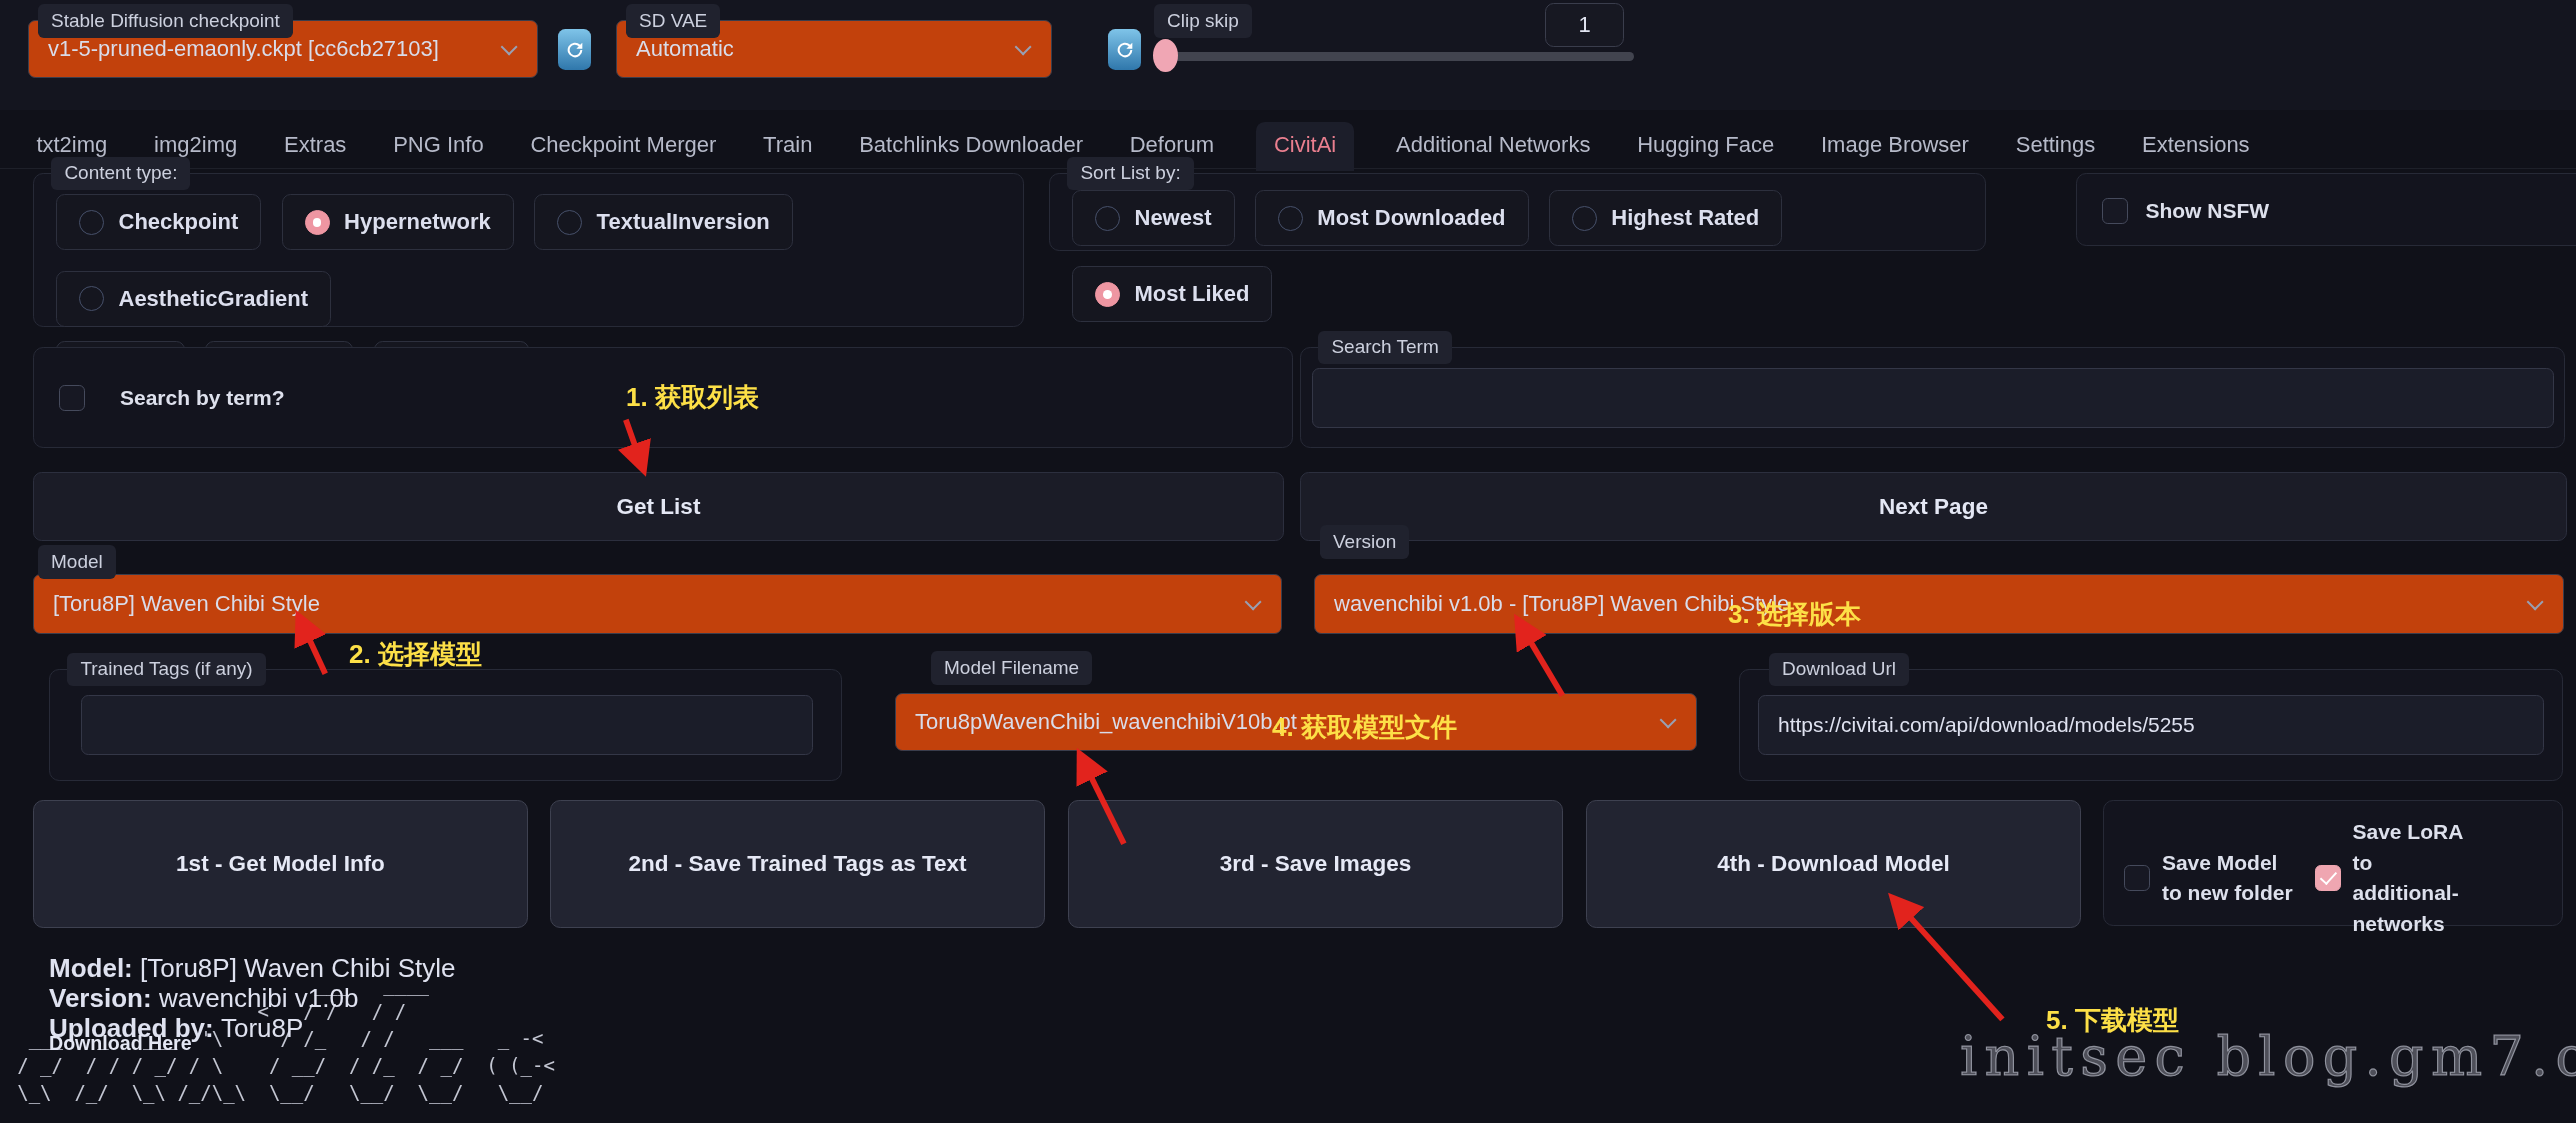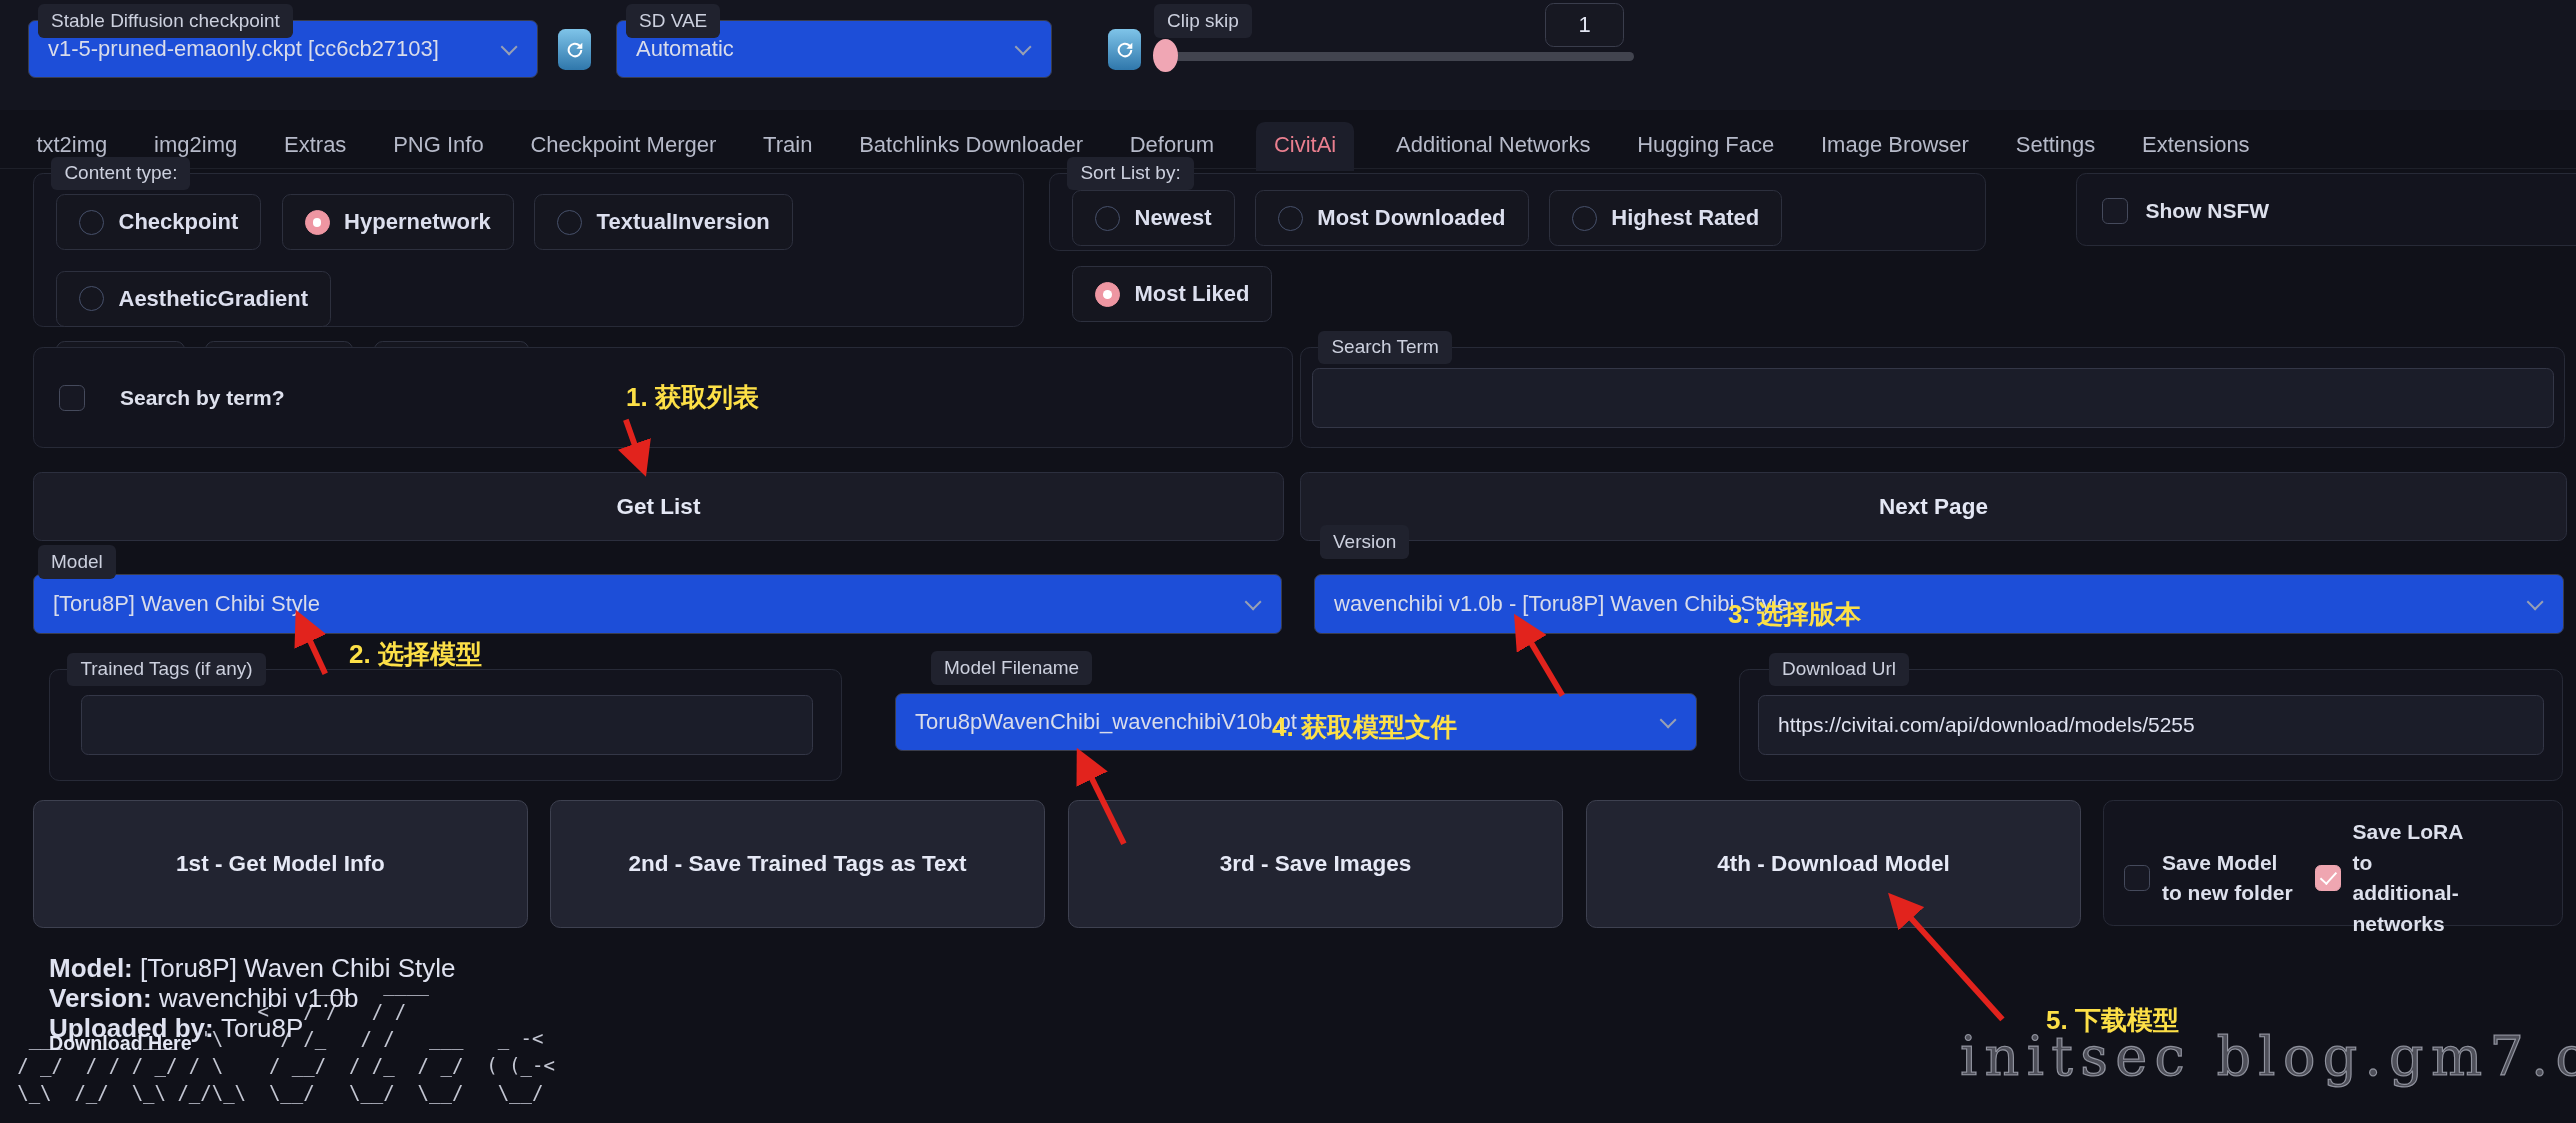--- a/index.html
+++ b/index.html
@@ -2,21 +2,21 @@
 <html style="font-size:11.6px"><head>
 <meta charset="utf-8">
 <style>
   html,body{margin:0;padding:0;background:#0d0e16;}
   .screen{position:relative;width:2576px;height:1124px;background:#101119;overflow:hidden;
           font-family:"Liberation Sans","DejaVu Sans",sans-serif;color:#dfe2f0;}
   
   .quickbar{position:absolute;top:0;left:0;width:100%;height:110px;background:#14151f;}
   .chip{position:absolute;background:#20222e;border-radius:5.8px;padding:5.8px 13px;
         font-size:19px;color:#ccd0de;z-index:3;white-space:nowrap;}
-  .selbox{position:absolute;background:#1d4ed8;border:0.7px solid #3a3d4c;border-radius:7.3px;
+  .selbox{position:absolute;background:#c2410c;border:0.7px solid #3a3d4c;border-radius:7.3px;
           display:flex;align-items:center;box-sizing:border-box;}
   .selbox .val{padding-left:19px;font-size:22px;color:#d9dcea;white-space:nowrap;overflow:hidden;}
   .chev{position:absolute;right:22px;top:50%;width:10.2px;height:10.2px;margin-top:-8px;
         border-right:2.2px solid #98a0b4;border-bottom:2.2px solid #98a0b4;transform:rotate(45deg);}
   .refresh{position:absolute;width:33px;height:41px;border-radius:7.3px;
            background:linear-gradient(#7fc4e9,#2f77ab);display:flex;align-items:center;justify-content:center;}
   .slider-track{position:absolute;height:8.7px;border-radius:4.4px;background:#42444f;}
   .slider-handle{position:absolute;width:25px;height:33px;border-radius:50%;background:#f0a6b4;}
   .numbox{position:absolute;background:#171822;border:0.7px solid #3a3d4c;border-radius:8.7px;
           display:flex;align-items:center;justify-content:center;font-size:22px;color:#e2e5f2;}

